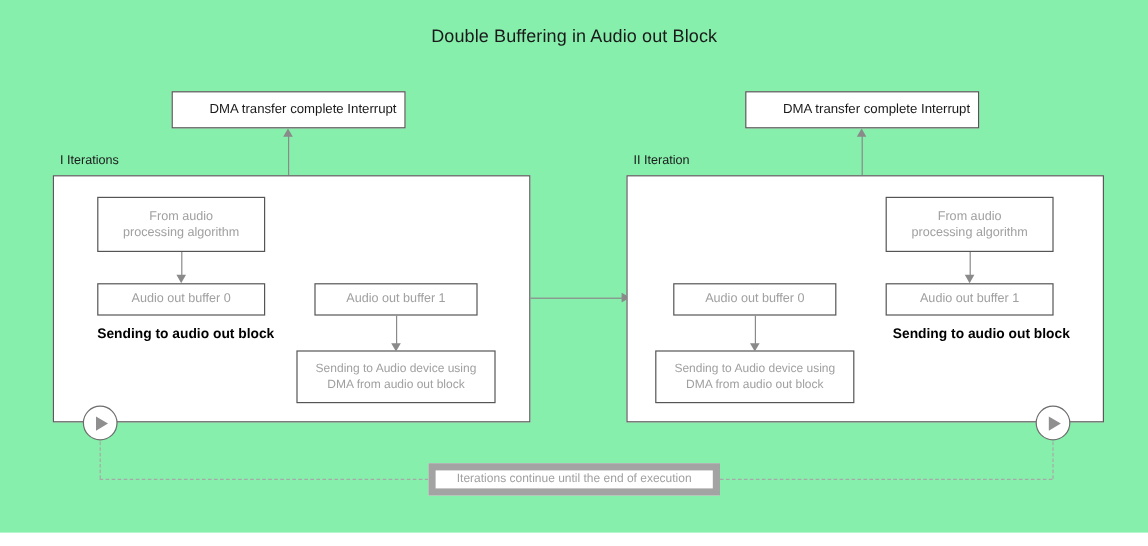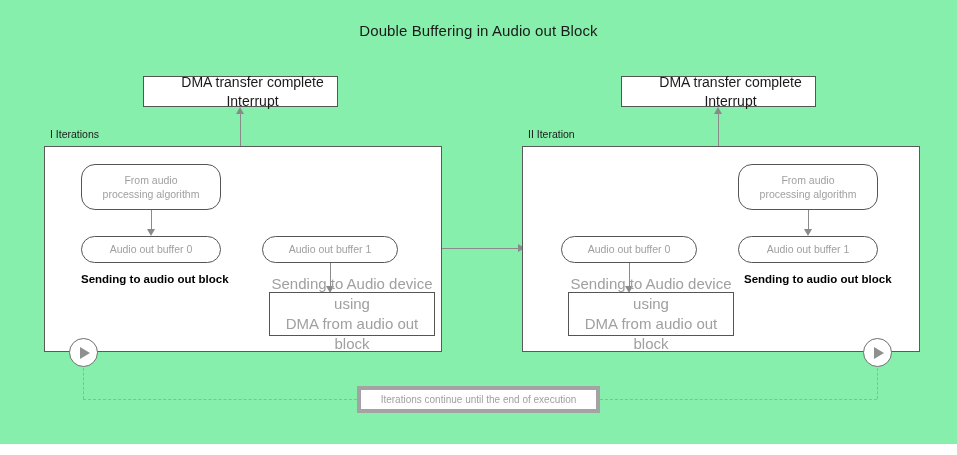--- a/index.html
+++ b/index.html
@@ -36,32 +36,30 @@
     border: 1px solid #555555;
     background: #ffffff;
     display: flex;
     align-items: center;
     justify-content: center;
     text-align: center;
     line-height: 1.35;
   }
   .node-dark {
     color: #1a1a1a;
-    font-size: 14px;
+    font-size: 11px;
     padding-left: 24px;
   }
   .node-gray {
     color: #a0a0a0;
     font-size: 10.5px;
-    border-radius: 14px;
   }
   .node-gray-sm {
     color: #a0a0a0;
-    font-size: 15px;
-    margin-left: 22px;
+    font-size: 10px;
   }
 
   
   .iteration-box {
     border: 1px solid #5a5a5a;
     background: #ffffff;
   }
   .iteration-label {
     font-size: 10.5px;
     color: #1a1a1a;
@@ -126,21 +124,21 @@
   .play-tri {
     width: 0; height: 0;
     border-top: 6px solid transparent;
     border-bottom: 6px solid transparent;
     border-left: 10px solid #8f8f8f;
     margin-left: 3px;
   }
 
   
   .loop-note {
-    border: 4px solid #a3a3a3;
+    border: 6px solid #a3a3a3;
     background: #ffffff;
     display: flex;
     align-items: center;
     justify-content: center;
     font-size: 10px;
     color: #a0a0a0;
     white-space: nowrap;
   }
 </style>
 </head>

